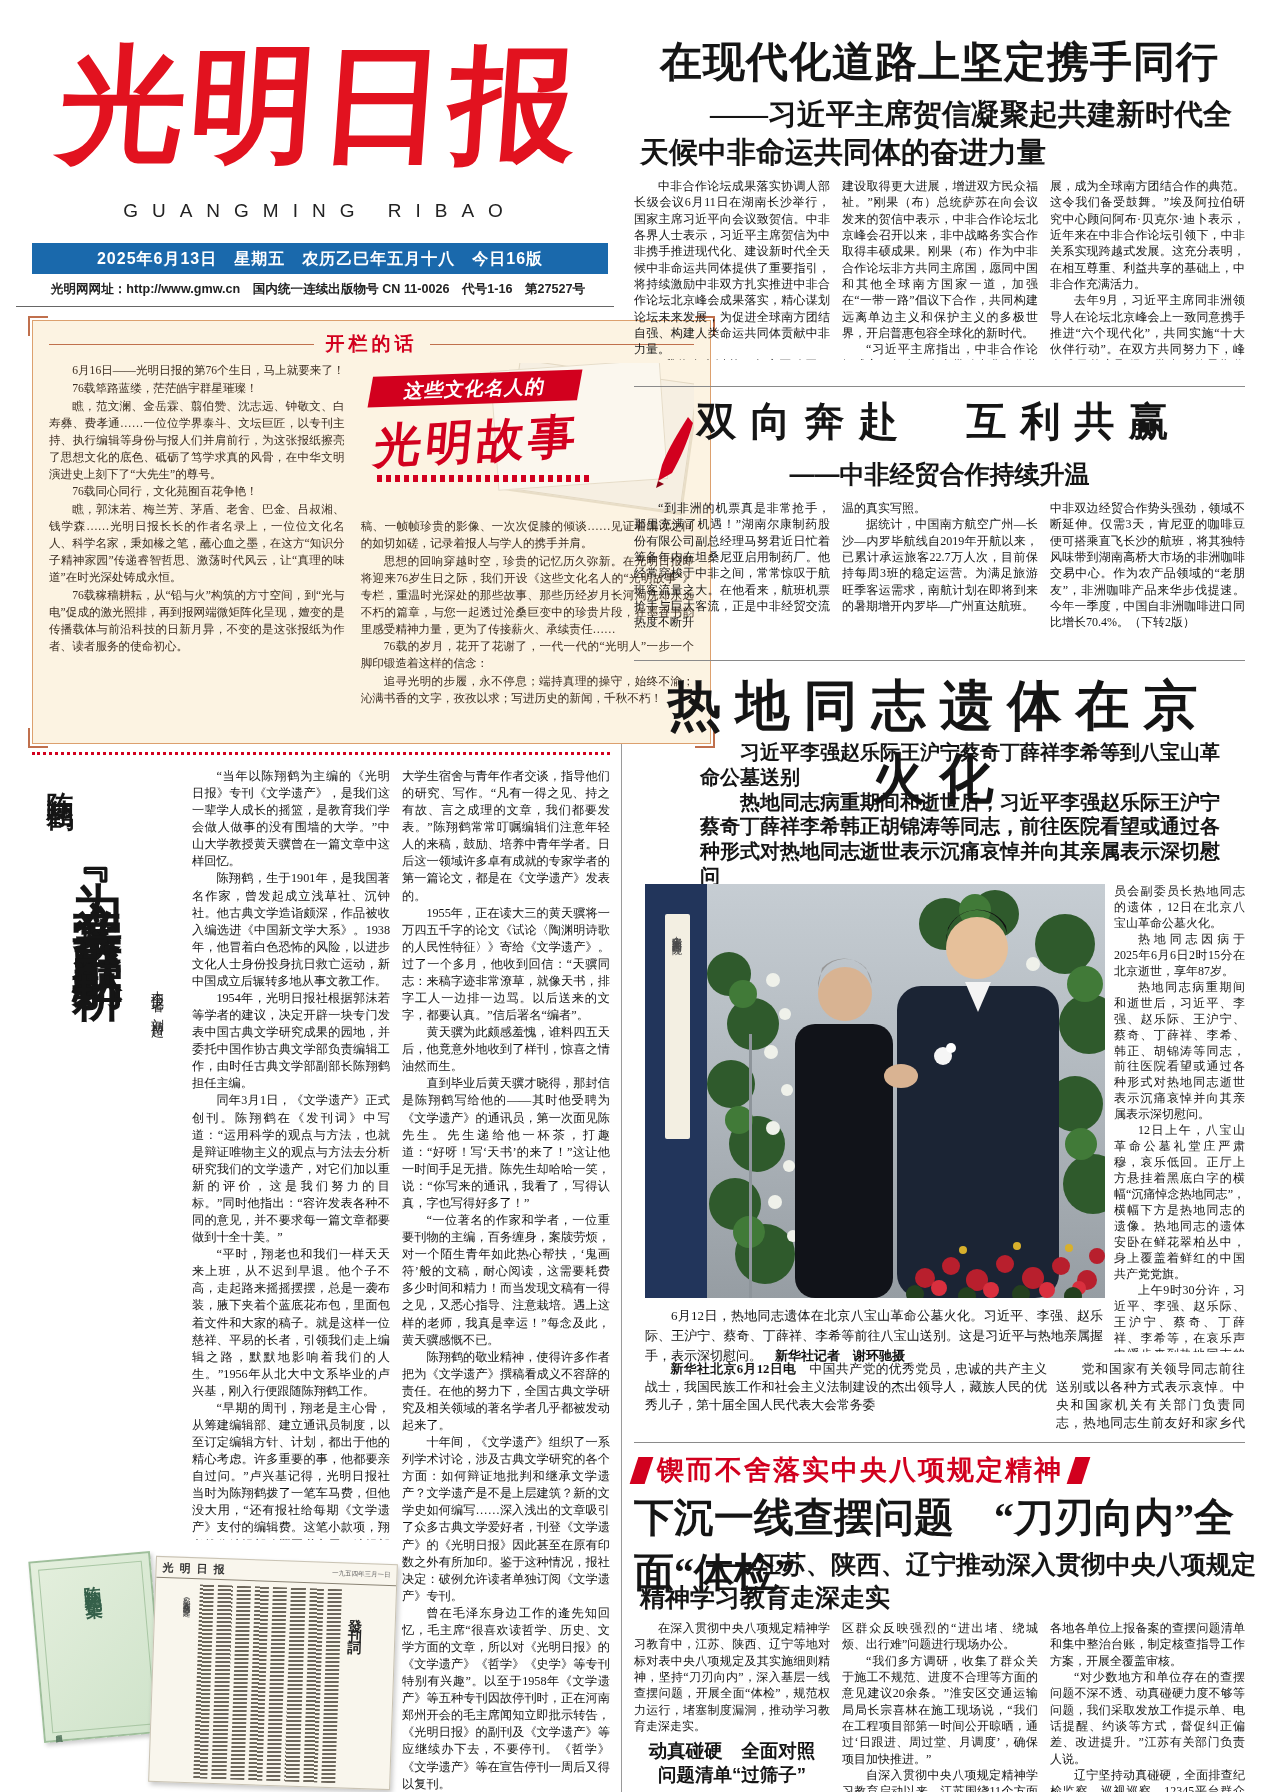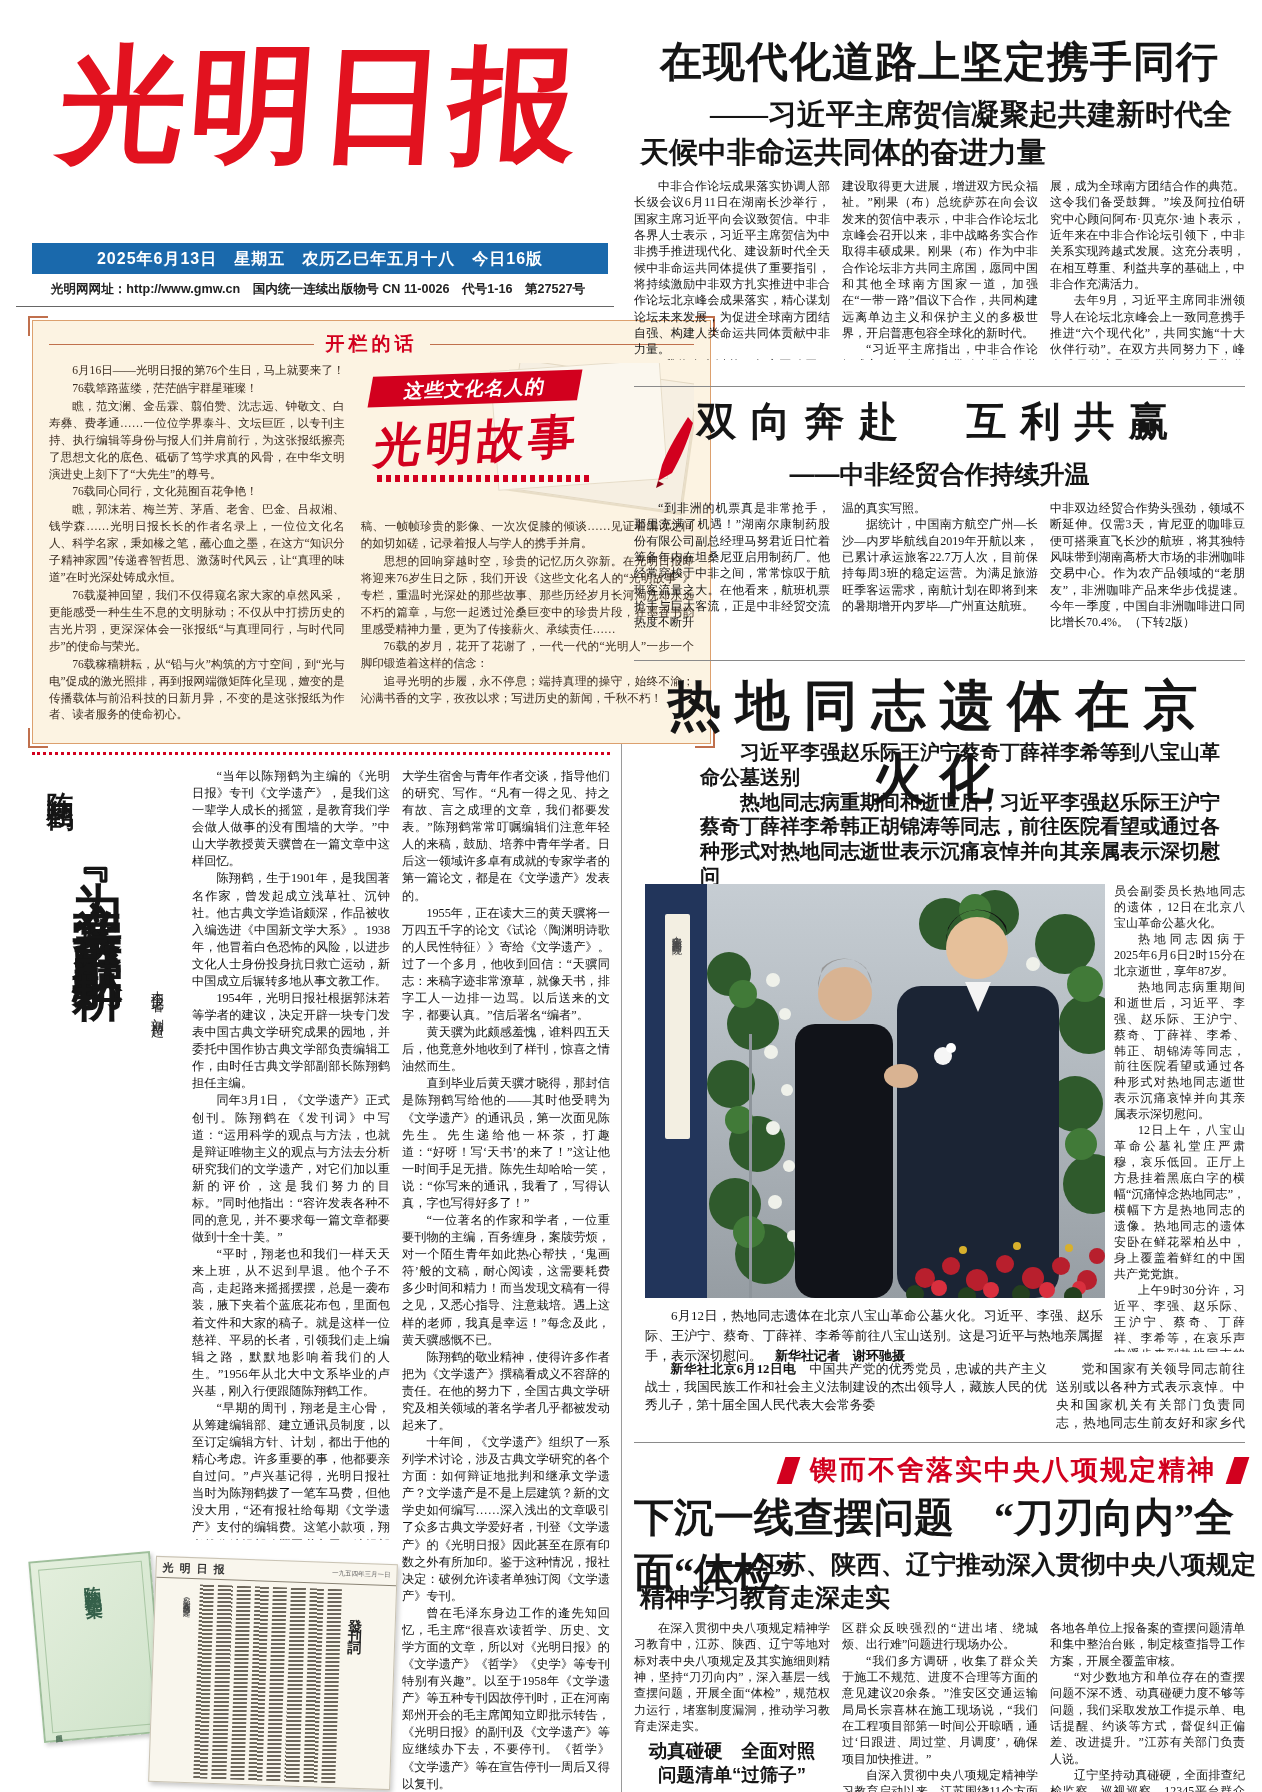--- a/index.html
+++ b/index.html
@@ -102,35 +102,36 @@
   .redi-deck{left:700px;top:740px;width:520px;font-size:20px;font-weight:bold;line-height:1.24}
   .redi-deck p{text-indent:2em}
   .photo{left:645px;top:884px;width:460px;height:414px;overflow:hidden;background:#aab2b8}
   .redi-side{left:1114px;top:884px;width:131px;height:468px;font-size:12px;line-height:1.33;text-align:justify;overflow:hidden}
   .caption{left:645px;top:1306px;width:458px;font-size:13px;line-height:1.55;text-align:justify;color:#111}
   .caption .credit{font-weight:bold}
   .wire1{left:645px;top:1360px;width:402px;height:70px;font-size:12.8px;line-height:1.42;text-align:justify;overflow:hidden}
   .wire1 .lead{font-weight:bold}
   .wire2{left:1056px;top:1360px;width:189px;height:70px;font-size:12.8px;line-height:1.42;text-align:justify;overflow:hidden}
 
-  .banner-row{left:634px;top:1452px;width:611px;display:flex;justify-content:flex-end;align-items:center;gap:14px}
+  .banner-row{left:634px;top:1452px;width:611px;display:flex;justify-content:flex-start;align-items:center;gap:8px}
   .banner-mark{width:15px;height:27px;background:#d2001e;transform:skewX(-18deg)}
   .banner-text{color:#d2001e;font-size:27px;font-weight:bold;letter-spacing:2px}
   .reg-title{left:634px;top:1490px;width:611px;text-align:left;font-size:40px;font-weight:900}
   .reg-dek{left:640px;top:1548px;width:620px;font-size:25px;font-weight:bold;line-height:1.3;text-indent:66px}
   .reg-cols-y{top:1620px;height:172px}
   .crosshead{text-align:center;font-weight:bold;font-size:18.5px;line-height:1.3;margin:5px 0;text-indent:0}
   .crosshead p{text-indent:0;text-align:center}
 </style>
 </head>
 <body>
 
 <div class="page">
 
   <div class="abs logo">光明日报</div>
+  <div class="abs latin sans">GUANGMING RIBAO</div>
   <div class="abs datebar sans">2025年6月13日　星期五　农历乙巳年五月十八　今日16版</div>
   <div class="abs infoline sans">光明网网址：http://www.gmw.cn　国内统一连续出版物号 CN 11-0026　代号1-16　第27527号</div>
   <div class="abs toprule"></div>
   <div class="abs vdivider"></div>
 
   <div class="abs obox">
     <div class="ocorner otl"></div>
     <div class="ocorner otr"></div>
     <div class="ocorner obl"></div>
     <div class="ocorner obr"></div>
@@ -139,21 +140,20 @@
       <div class="otitle">开栏的话</div>
       <div class="ln"></div>
     </div>
     <div class="ocols">
       <div class="ocol ocolL">
           <p>6月16日——光明日报的第76个生日，马上就要来了！</p>
           <p>76载筚路蓝缕，茫茫皓宇群星璀璨！</p>
           <p>瞧，范文澜、金岳霖、翦伯赞、沈志远、钟敬文、白寿彝、费孝通……一位位学界泰斗、文坛巨匠，以专刊主持、执行编辑等身份与报人们并肩前行，为这张报纸擦亮了思想文化的底色、砥砺了笃学求真的风骨，在中华文明演进史上刻下了“大先生”的尊号。</p>
           <p>76载同心同行，文化苑囿百花争艳！</p>
           <p>瞧，郭沫若、梅兰芳、茅盾、老舍、巴金、吕叔湘、钱学森……光明日报长长的作者名录上，一位位文化名人、科学名家，秉如椽之笔，蘸心血之墨，在这方“知识分子精神家园”传递睿智哲思、激荡时代风云，让“真理的味道”在时光深处铸成永恒。</p>
-          <p>76载凝神回望，我们不仅得窥名家大家的卓然风采，更能感受一种生生不息的文明脉动；不仅从中打捞历史的吉光片羽，更深深体会一张报纸“与真理同行，与时代同步”的使命与荣光。</p>
           <p>76载稼穑耕耘，从“铅与火”构筑的方寸空间，到“光与电”促成的激光照排，再到报网端微矩阵化呈现，嬗变的是传播载体与前沿科技的日新月异，不变的是这张报纸为作者、读者服务的使命初心。</p>
         </div>
       <div class="ocol ocolR">
         <div class="fgraphic">
           <div class="fg-page"></div>
           <div class="fg-page2"></div>
           <div class="fg-banner sans">这些文化名人的</div>
           <div class="fg-title">光明故事</div>
           <div class="fg-strip"></div>
           <svg class="fg-pen" viewBox="0 0 46 74">

